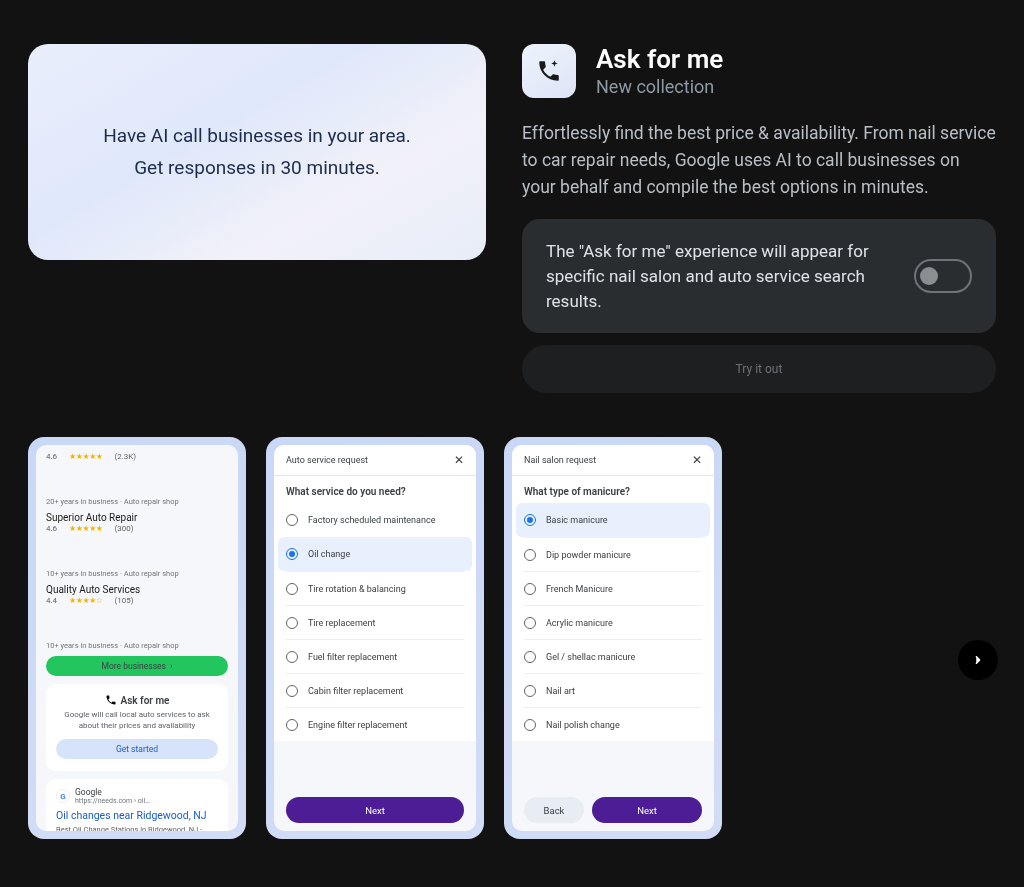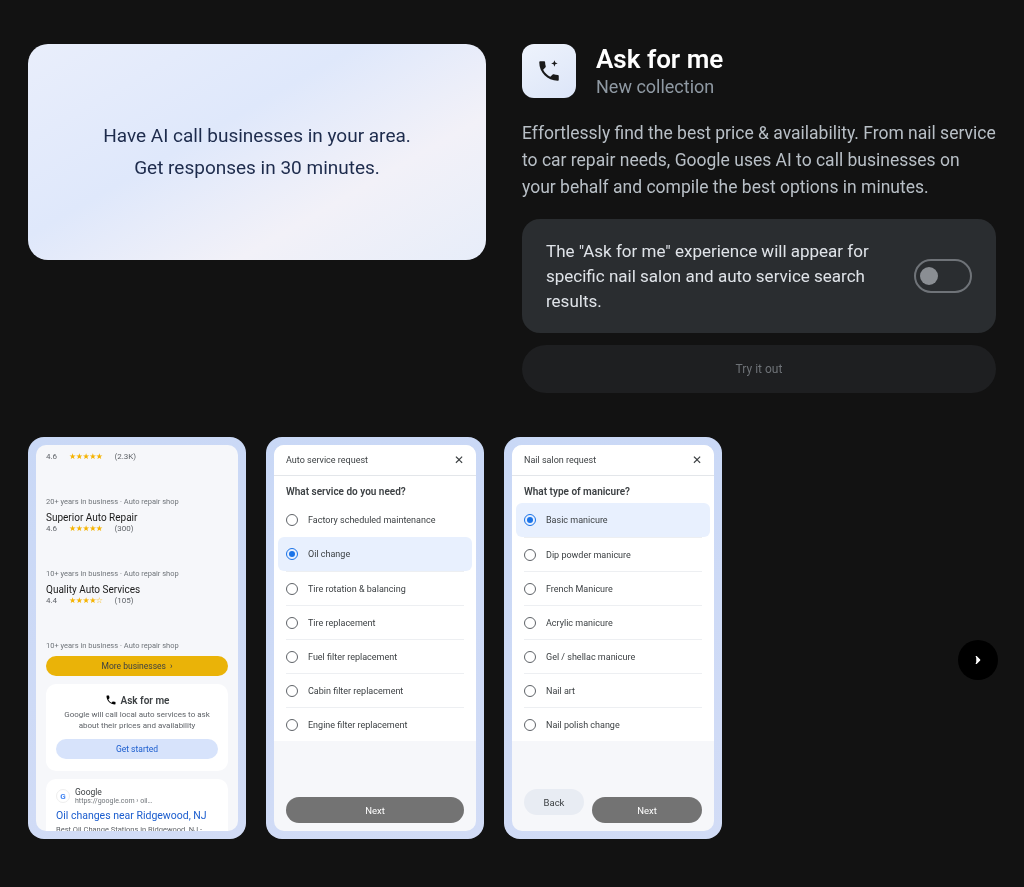--- a/index.html
+++ b/index.html
@@ -154,21 +154,21 @@
   .biz { margin-bottom: 6px; }
   .biz-name { color: #1a1a1a; font-size: 10px; }
   .stars-row { display: flex; align-items: center; gap: 12px; margin: 1px 0; }
   .rating { font-size: 8px; color: #5f6368; }
   .stars { color: #f5b301; font-size: 8px; letter-spacing: -0.5px; }
   .count { font-size: 8px; color: #5f6368; }
   .meta { font-size: 7.5px; color: #70757a; margin-top: 36px; }
   .more-btn {
     margin: 6px 0 8px;
     width: 100%;
-    background: #eab308;
+    background: #22c55e;
     border-radius: 14px;
     height: 20px;
     display: flex;
     align-items: center;
     justify-content: center;
     font-size: 8.5px;
     color: #3c4043;
     gap: 4px;
   }
   .afm-card {
@@ -246,21 +246,21 @@
   }
   .footer-btns {
     position:absolute; bottom:8px; left:12px; right:12px;
     display:flex; gap:8px;
   }
   .pill {
     height:26px; border-radius:14px;
     display:flex;align-items:center;justify-content:center;
     font-size:9.5px; flex:1;
   }
-  .pill.primary { background:#737373; color:#fff;margin-top:8px; }
+  .pill.primary { background:#4c1d95; color:#fff; }
   .pill.secondary { background:#e8ecf3; color:#3c4043; flex:0 0 60px; }
 
   
   .nav-next {
     position:absolute;
     right:26px; top:640px;
     width:40px;height:40px;border-radius:50%;
     background:#000;
     display:flex;align-items:center;justify-content:center;
     cursor:pointer;
@@ -348,21 +348,21 @@
           <div class="afm-sub">Google will call local auto services to ask about their prices and availability</div>
           <div class="gs-btn">Get started</div>
         </div>
         <div class="result-card">
           <div class="g-row">
             <div class="g-logo">
                 <span>G</span>
               </div>
             <div>
               <div class="src-name">Google</div>
-              <div class="src-url">https://google.com › oil…</div>
+              <div class="src-url">https://needs.com › oil…</div>
             </div>
           </div>
           <div class="result-title">Oil changes near Ridgewood, NJ</div>
           <div class="result-desc">Best Oil Change Stations in Ridgewood, NJ - New Jersey Auto Body, Superior Automotive, Geoff's Auto, A to Z Motors, …</div>
           <div class="blur-row">
             <div class="blur-circle"></div>
               <div class="blur-line"></div>
           </div>
         </div>
       </div>

